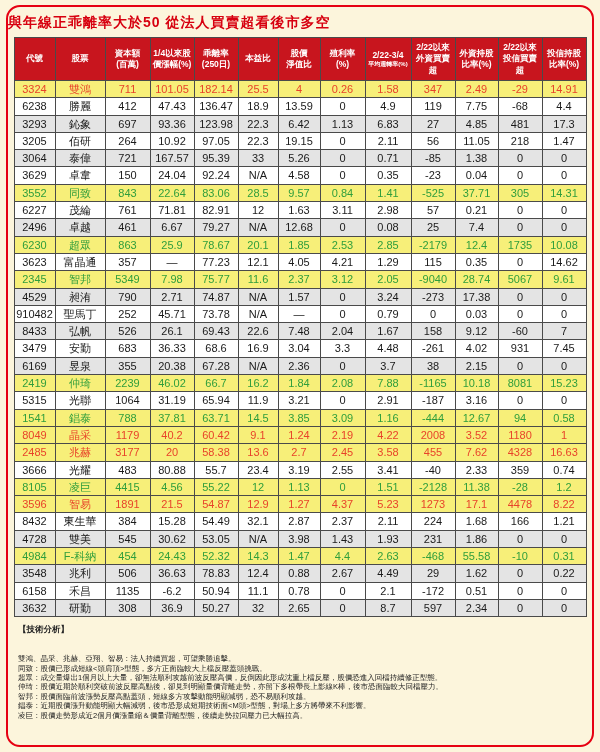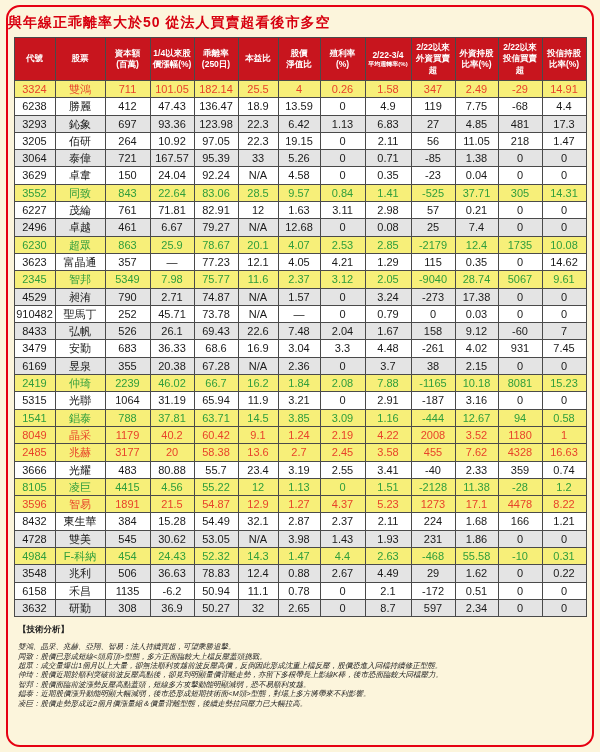--- a/index.html
+++ b/index.html
@@ -60,27 +60,26 @@
   tr.gray td{background:#e4e4e4;}
   tr.yellow-red td{background:#f7ef79;color:#e8432a;}
   tr.yellow-green td{background:#f7ef79;color:#2f9e3c;}
   .notes{
     margin:7px 10px 0 10px;
     color:#222222;
   }
   .notes-heading{
     font-size:8.5px;
     font-weight:bold;
-    margin-bottom:6px;
+    margin-bottom:18px;
   }
   .note-line{
     font-size:7.5px;
     line-height:9.4px;
     white-space:nowrap;
-    font-style:italic;
   }
 </style>
 </head>
 <body>
 
 <div class="frame">
   <h1 class="title">與年線正乖離率大於50 從法人買賣超看後市多空</h1>
 
   <table class="stock-table">
     <colgroup>
@@ -287,21 +286,21 @@
           <td>0</td>
           <td>0</td>
         </tr>
         <tr class="yellow-green">
           <td>6230</td>
           <td>超眾</td>
           <td>863</td>
           <td>25.9</td>
           <td>78.67</td>
           <td>20.1</td>
-          <td>4.07</td>
+          <td>1.85</td>
           <td>2.53</td>
           <td>2.85</td>
           <td>-2179</td>
           <td>12.4</td>
           <td>1735</td>
           <td>10.08</td>
         </tr>
         <tr class="white">
           <td>3623</td>
           <td>富晶通</td>

